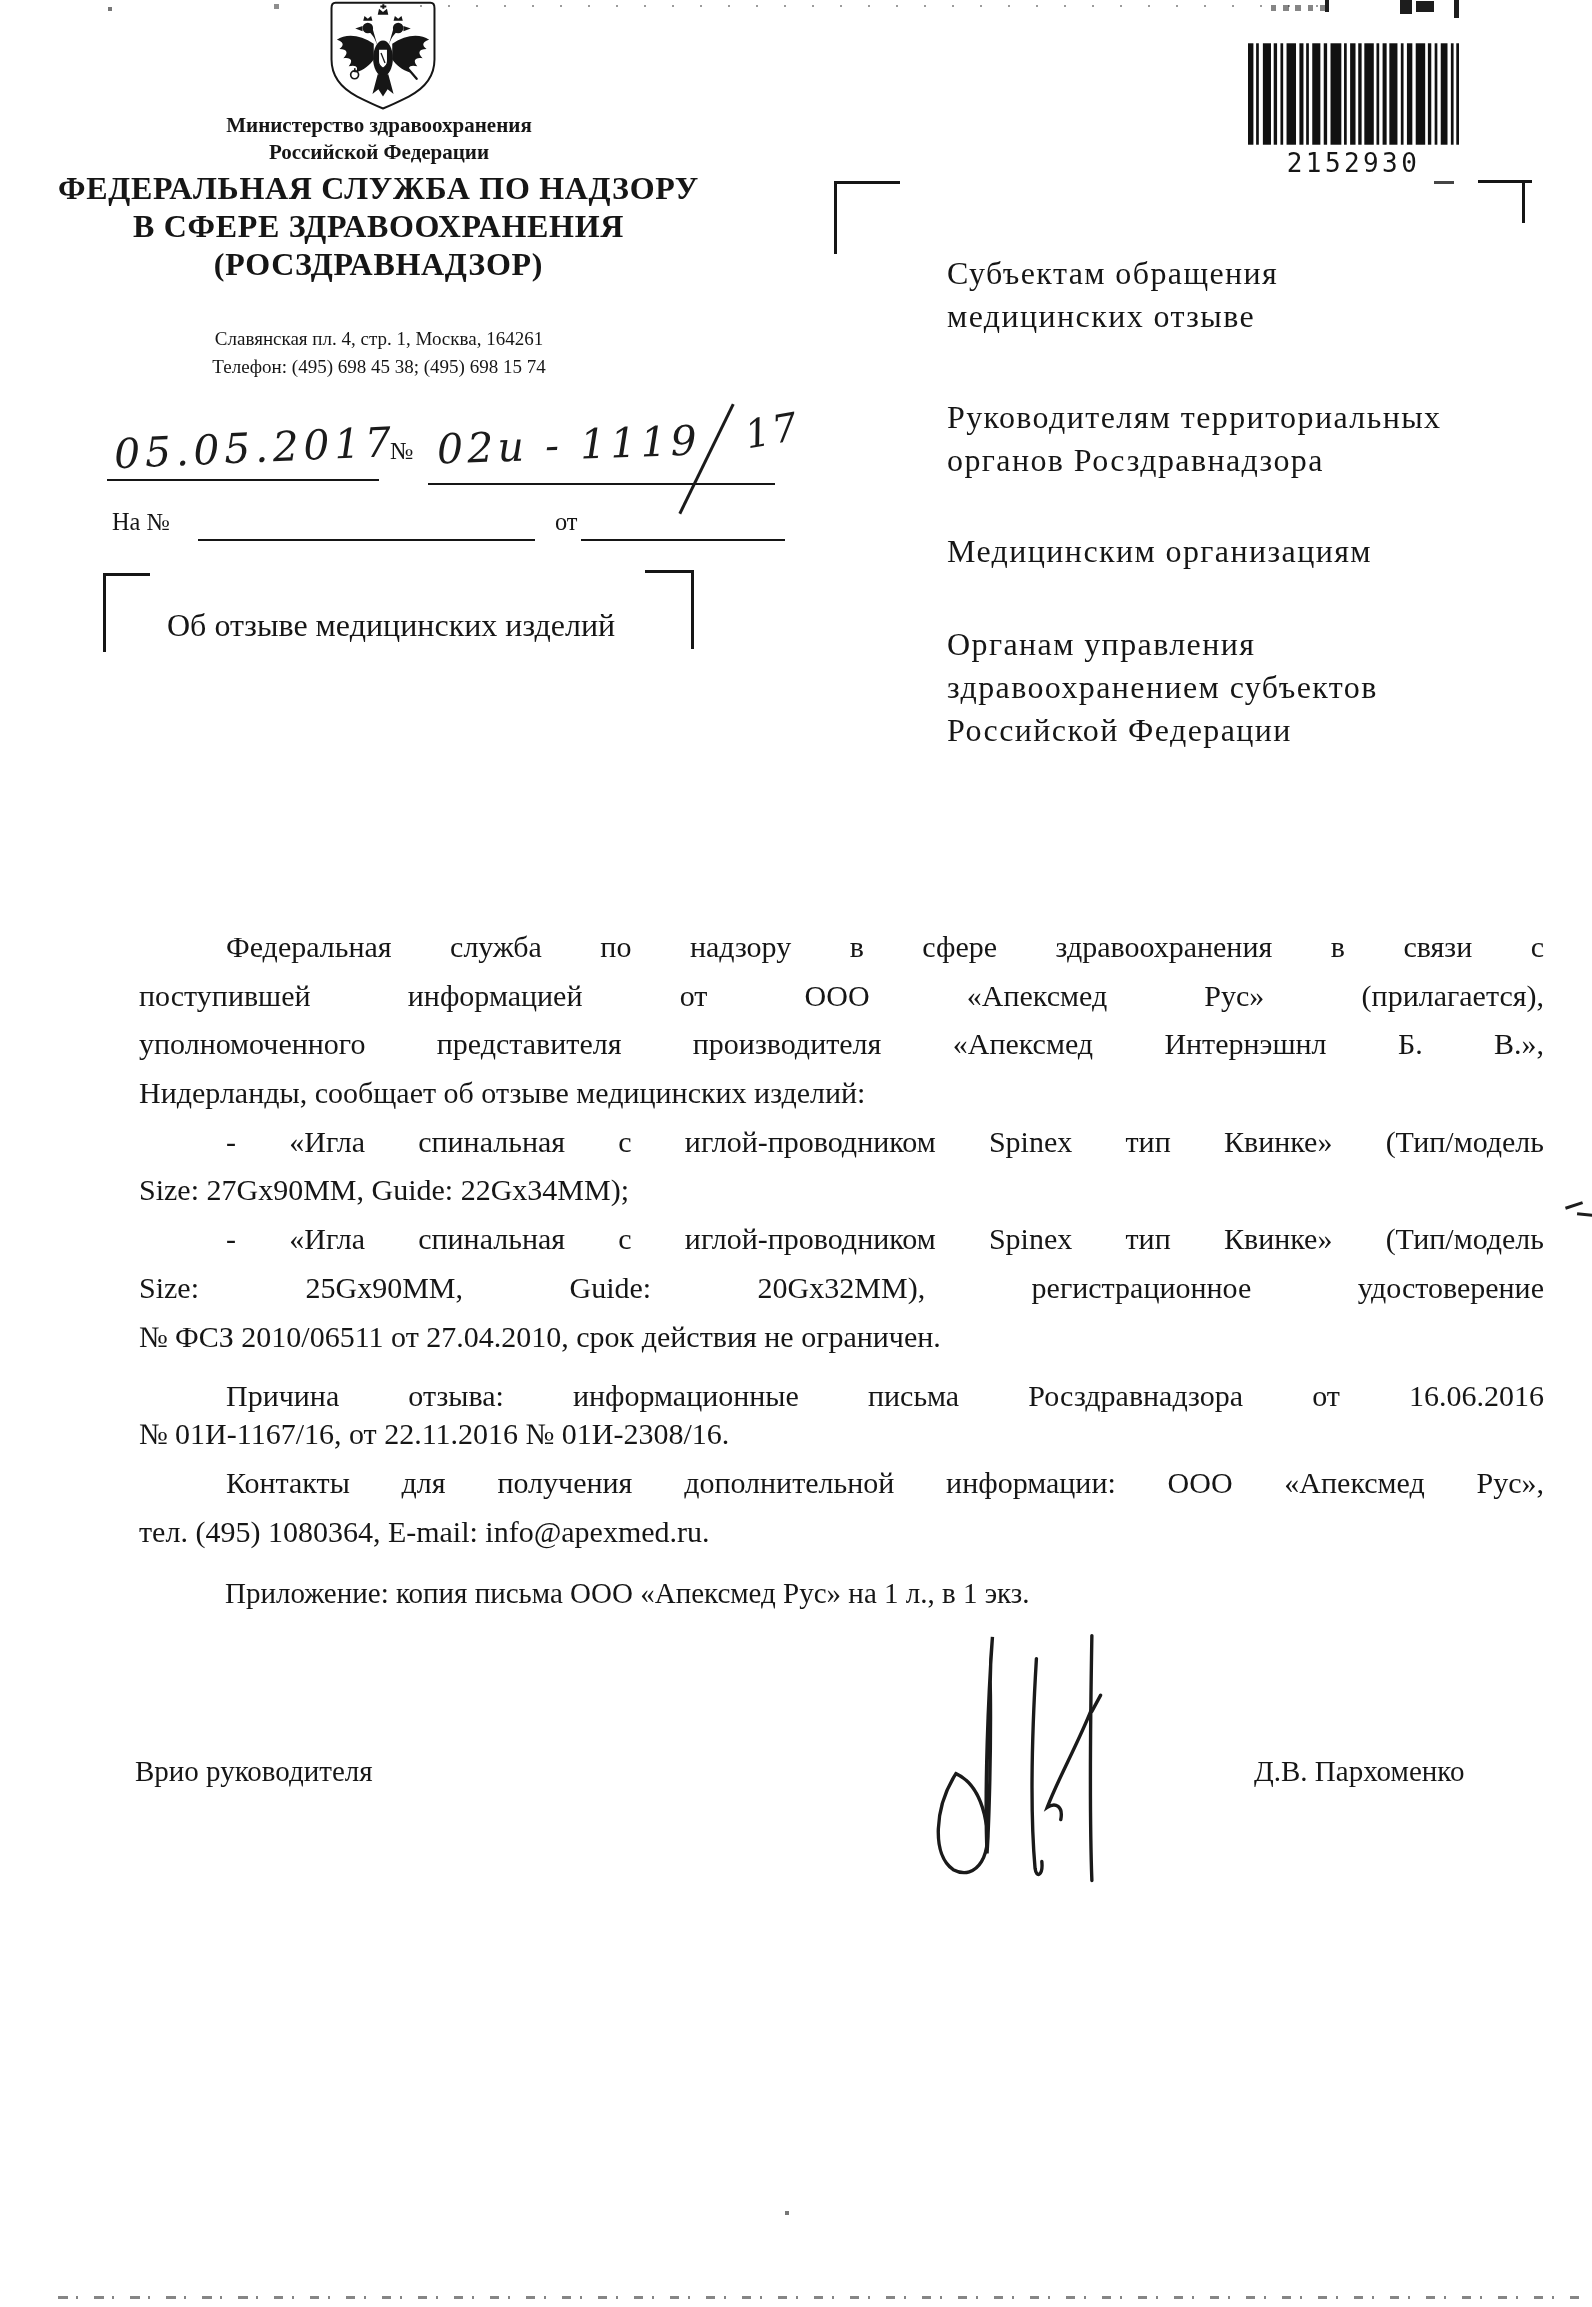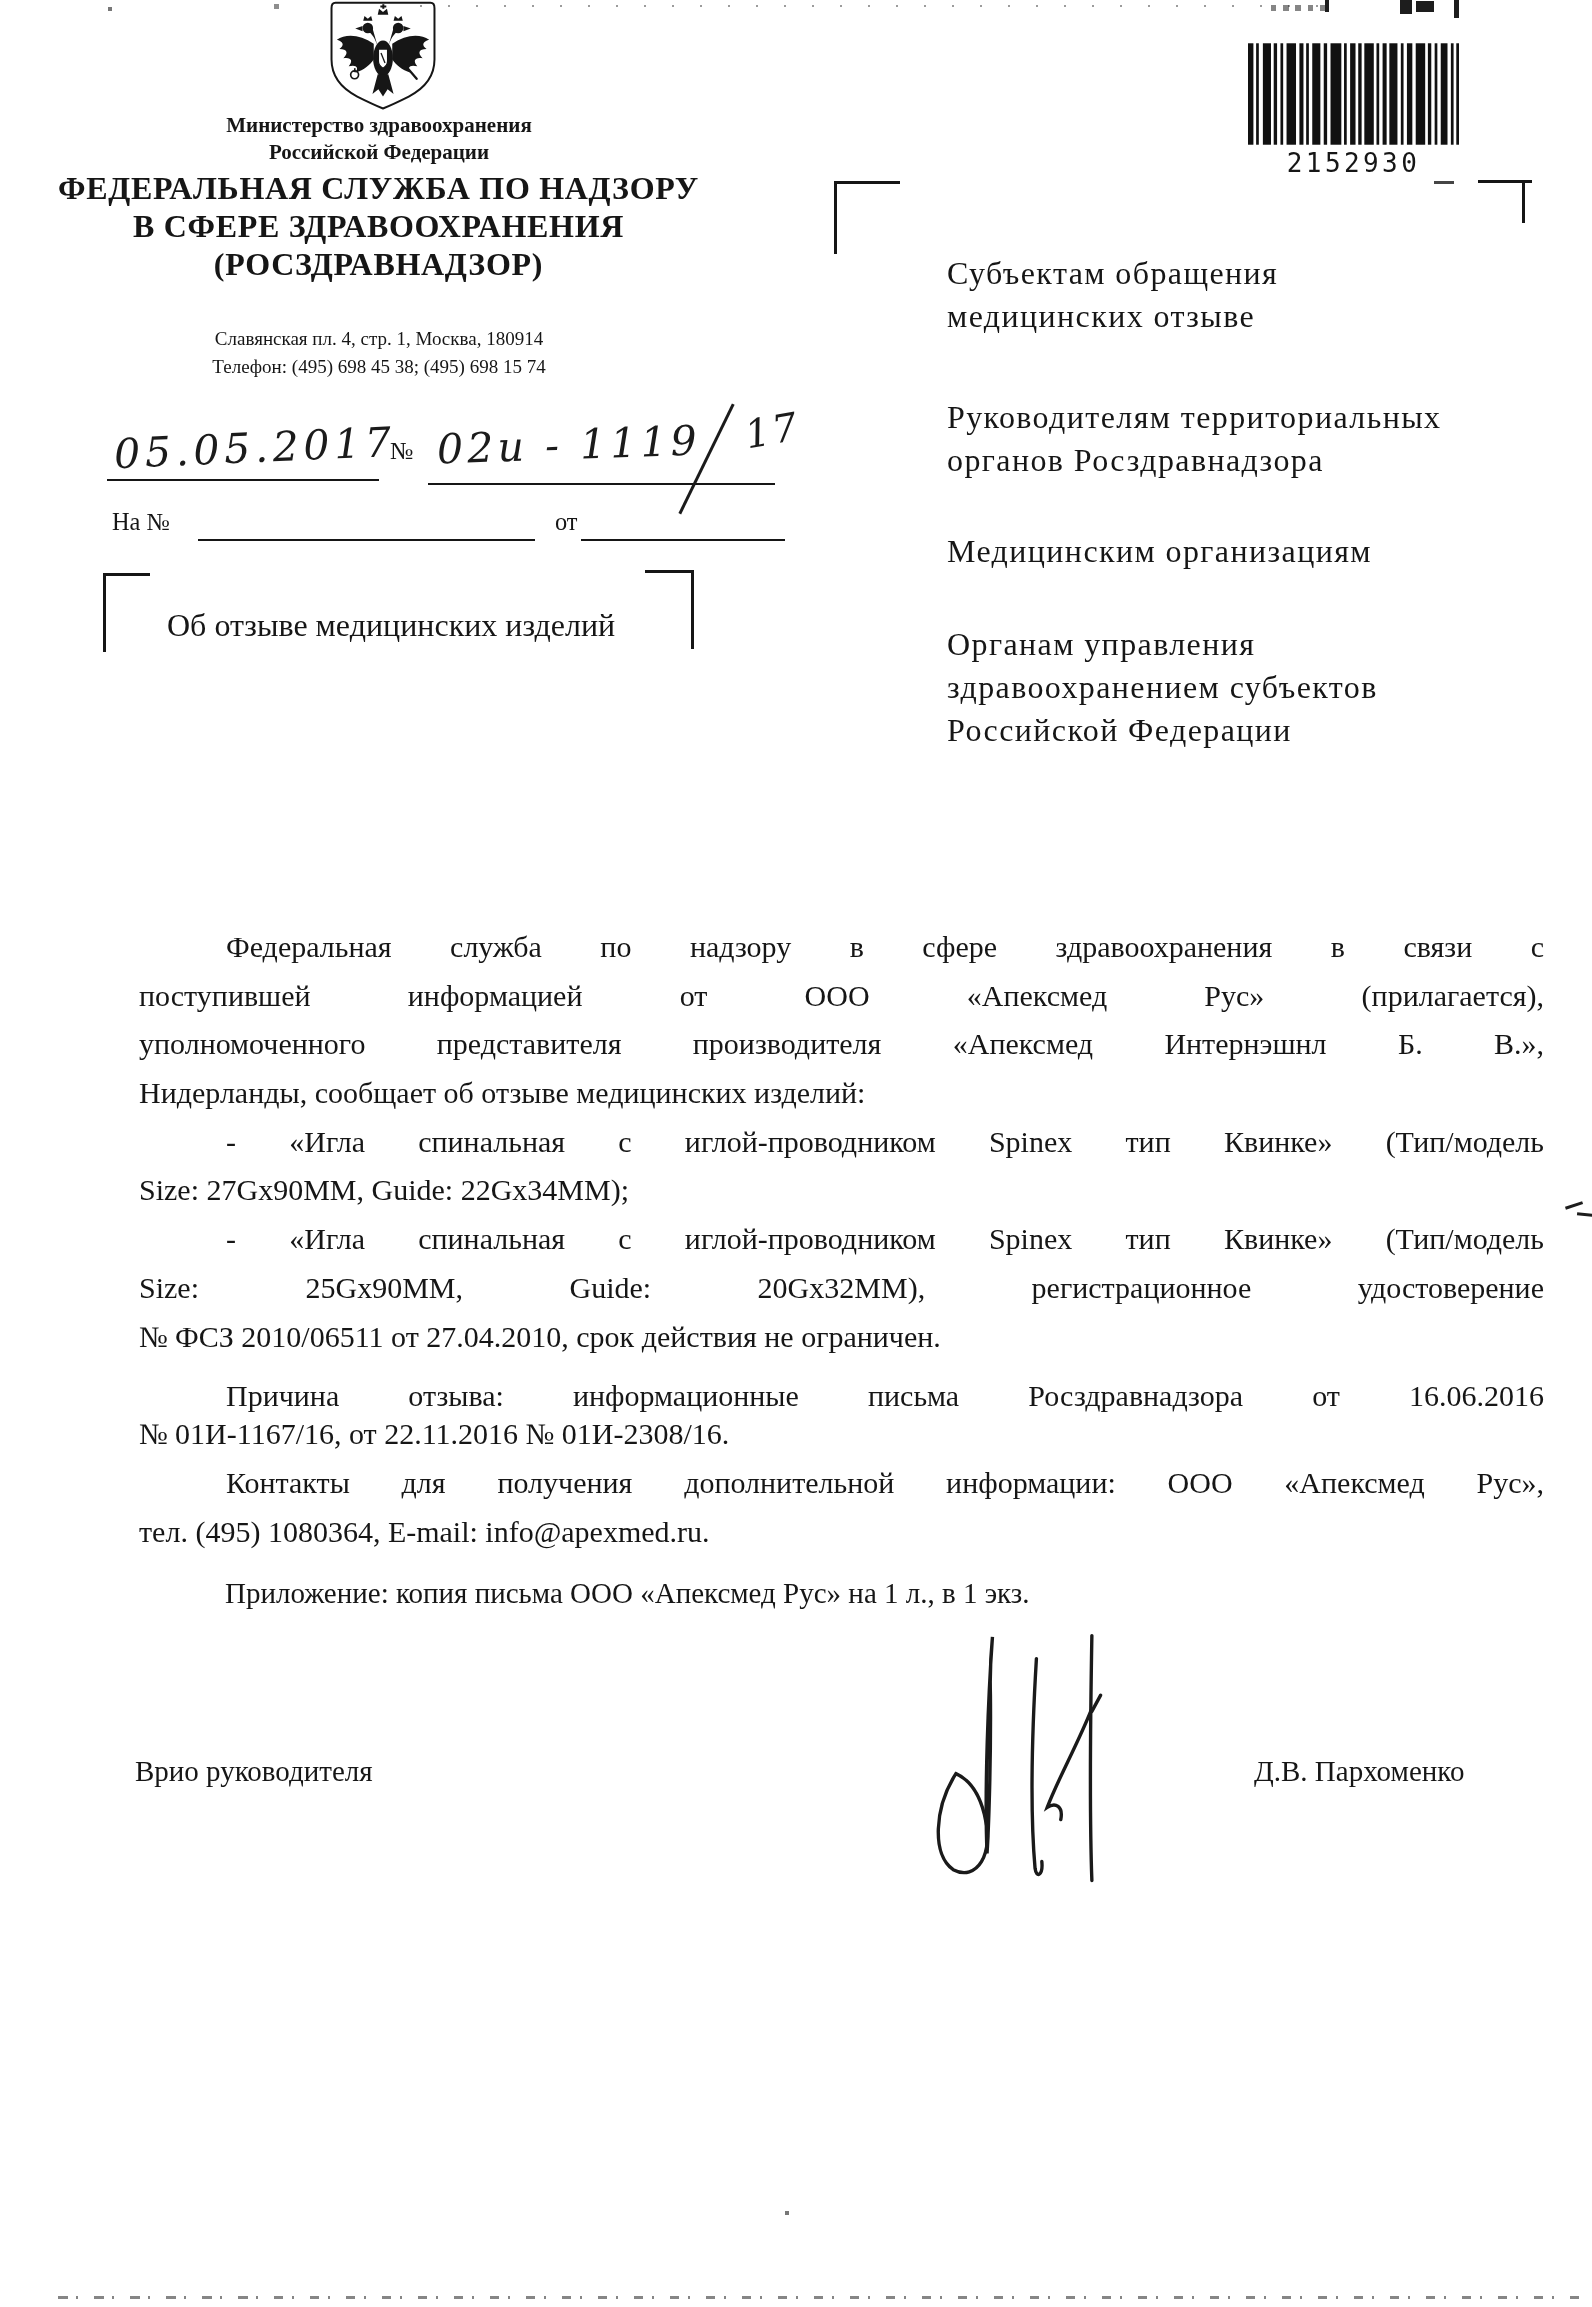--- a/index.html
+++ b/index.html
@@ -75,21 +75,21 @@
   <div class="abs ministry ctr">
     <div>Министерство здравоохранения</div>
     <div>Российской Федерации</div>
   </div>
   <div class="abs service ctr">
     <div>ФЕДЕРАЛЬНАЯ СЛУЖБА ПО НАДЗОРУ</div>
     <div>В СФЕРЕ ЗДРАВООХРАНЕНИЯ</div>
     <div>(РОСЗДРАВНАДЗОР)</div>
   </div>
   <div class="abs addr ctr">
-    <div>Славянская пл. 4, стр. 1, Москва, 180914</div>
+    <div>Славянская пл. 4, стр. 1, Москва, 164261</div>
     <div>Телефон: (495) 698 45 38; (495) 698 15 74</div>
   </div>
 
   <svg class="abs" style="left:1248px;top:43px" width="211" height="102" viewBox="0 0 312 150">
     <g fill="#111111">
       <rect x="0" y="0" width="8" height="150"></rect>
         <rect x="12" y="0" width="4" height="150"></rect>
       <rect x="22" y="0" width="12" height="150"></rect>
         <rect x="38" y="0" width="5" height="150"></rect>
       <rect x="48" y="0" width="4" height="150"></rect>

